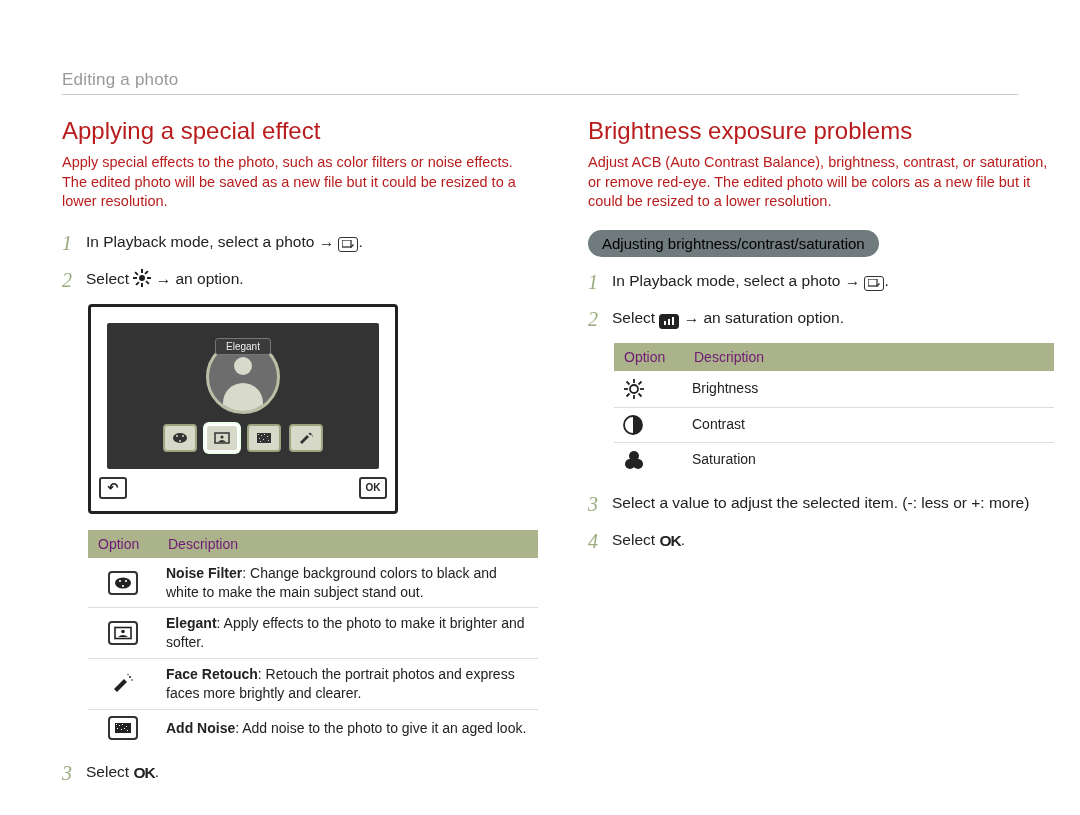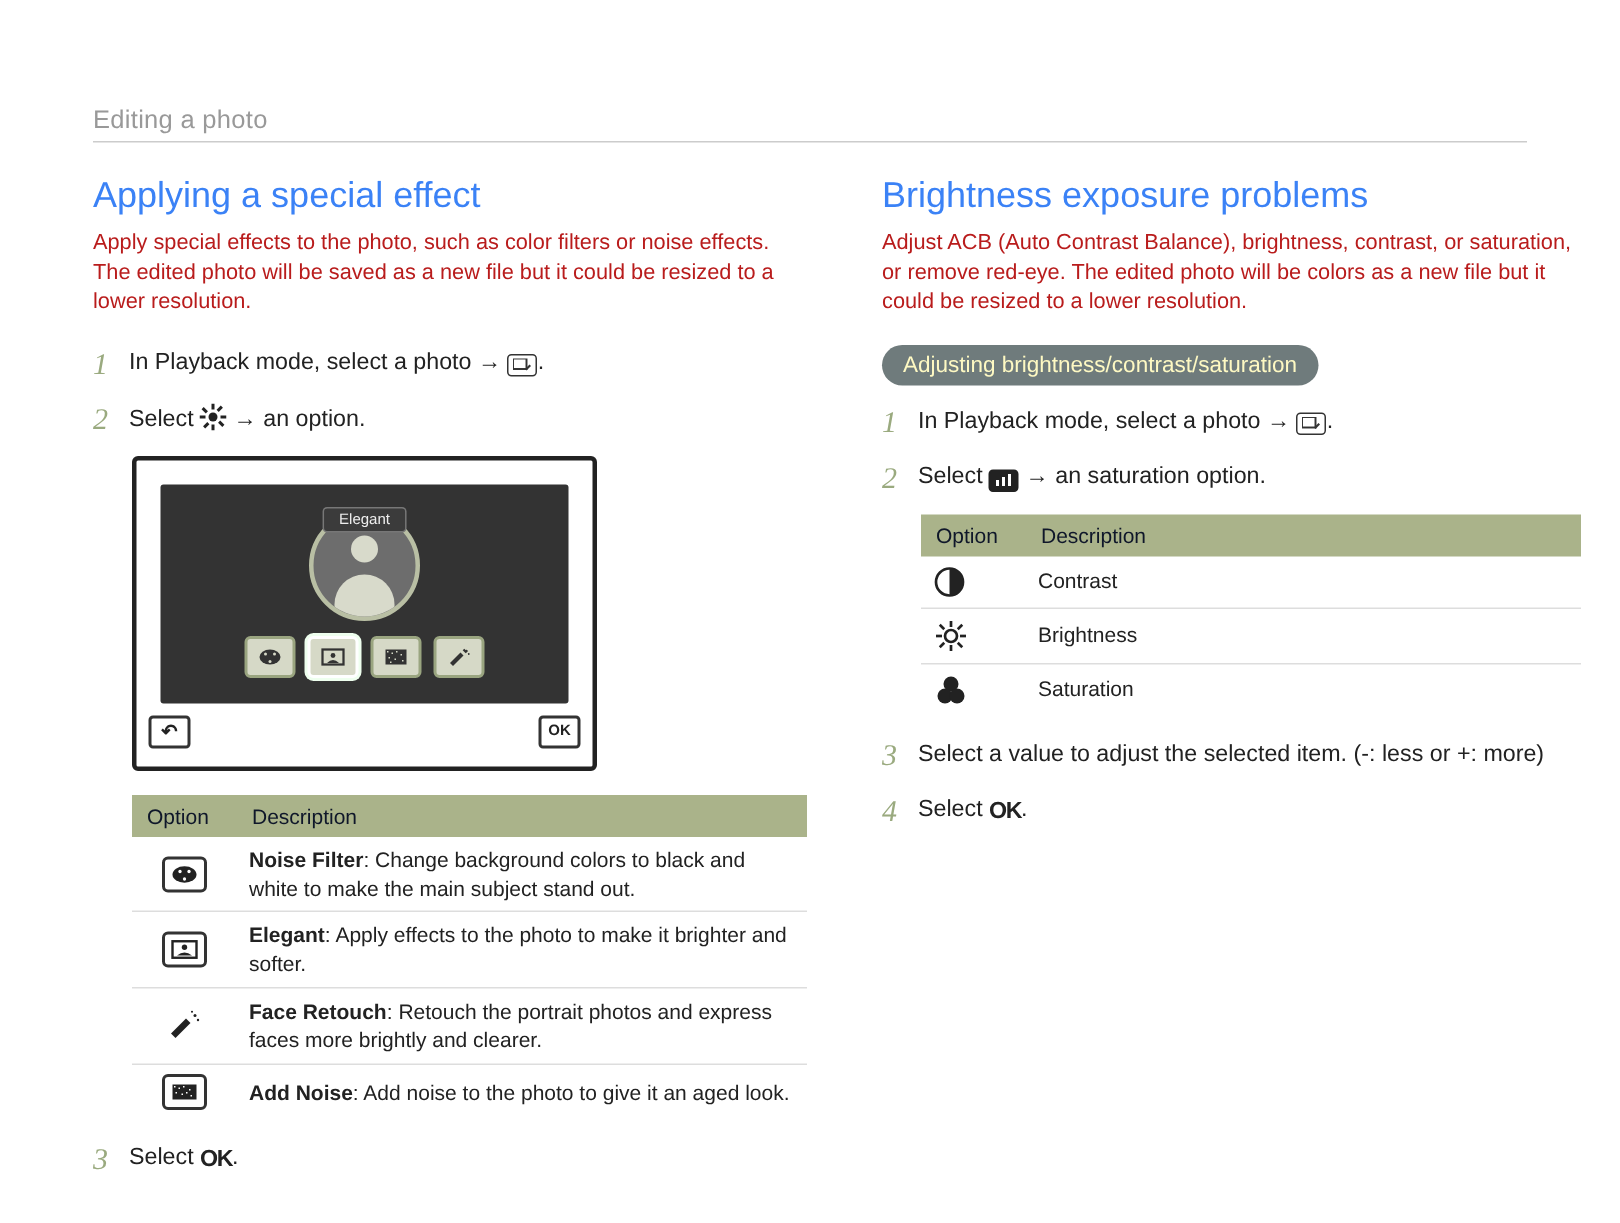--- a/index.html
+++ b/index.html
@@ -2,21 +2,21 @@
 <html><head>
 <meta charset="utf-8">
 <style>
   * { box-sizing: border-box; margin: 0; padding: 0; }
   html, body { width: 1080px; height: 815px; background: #fff; font-family: Arial, Helvetica, sans-serif; color: #222; }
   .page { padding: 70px 62px 20px 62px; }
   .toplabel { font-size: 17px; color: #999; font-weight: 400; letter-spacing: 0.2px; }
   .hr { height: 1px; background: #ccc; margin-top: 4px; margin-bottom: 22px; }
   .cols { display: flex; gap: 50px; }
   .col { flex: 1 1 0; }
-  h2 { font-size: 24px; font-weight: 400; color: #3b82f6; margin-bottom: 8px; }
+  h2 { font-size: 24px; font-weight: 400; color: #b91c1c; margin-bottom: 8px; }
   .body { font-size: 14.5px; line-height: 1.35; color: #b91c1c; margin-bottom: 18px; }
   .steps { font-size: 15.5px; }
   .step { display: flex; gap: 10px; margin-bottom: 10px; align-items: flex-start; line-height: 1.35; }
   .stepn { font-style: italic; color: #9aaa7f; font-size: 20px; font-family: Georgia, serif; min-width: 14px; }
   .steptext { padding-top: 2px; }
   .arrow { font-family: Arial; }
   .icon-mini { display: inline-flex; width: 20px; height: 15px; border: 1.5px solid #333; border-radius: 3px; vertical-align: -3px; color:#333; align-items:center; justify-content:center; font-size:10px; font-weight:bold; }
   .icon-ok { display:inline-block; font-weight: bold; letter-spacing: -1px; vertical-align: -1px; }
   .screen { width: 310px; height: 210px; border: 3px solid #222; border-radius: 4px; margin: 8px 0 16px 26px; background: #fff; position: relative; overflow:hidden; }
   .screen-inner { position:absolute; left:16px; top:16px; right:16px; bottom:42px; background:#333; border-radius:2px; display:flex; flex-direction:column; align-items:center; justify-content:center; }
@@ -25,27 +25,27 @@
   .avatar-head { width:18px; height:18px; border-radius:50%; background:#d8dacb; position:absolute; top:14px; }
   .avatar-body { width:40px; height:40px; border-radius:50% 50% 0 0; background:#d8dacb; position:absolute; bottom:-12px; }
   .screen-btnrow { display:flex; gap:8px; margin-top:10px; }
   .screen-btn { width:34px; height:28px; background:#d6d9c7; border:2px solid #9aa580; border-radius:4px; display:flex; align-items:center; justify-content:center; color:#333; font-size:14px; }
   .screen-btn.selected { border-color:#fff; box-shadow:0 0 0 2px #efe; }
   .screen-bottom { position:absolute; left:8px; right:8px; bottom:8px; height:26px; display:flex; justify-content:space-between; }
   .sb { width:28px; height:22px; border:2px solid #333; border-radius:3px; display:flex; align-items:center; justify-content:center; font-size:13px; font-weight:bold; }
 
   table.opt { border-collapse: collapse; width: 450px; margin-left: 26px; font-size: 14px; }
   .col2 table.opt { width: 440px; margin-left: 26px; }
-  table.opt th { text-align:left; background:#aab38a; color:#0f172a; font-weight:400; padding:6px 10px; font-size:14px; }
+  table.opt th { text-align:left; background:#aab38a; color:#701a75; font-weight:400; padding:6px 10px; font-size:14px; }
   table.opt th:first-child { width:70px; }
   table.opt td { padding:6px 8px; border-bottom:1px solid #ddd; vertical-align: middle; line-height:1.35; }
   table.opt td:first-child { text-align:center; }
   table.opt tr:last-child td { border-bottom:none; }
   .cell-icon { display:inline-flex; width:30px; height:24px; border:2px solid #333; border-radius:4px; align-items:center; justify-content:center; color:#333; font-size:14px; }
-  .pill { display:inline-block; background:#6f7b7c; color:#fef9c3; font-size:15px; padding:5px 14px; border-radius:14px; margin-bottom:12px; }
+  .pill { display:inline-block; background:#6f7b7c; color:#000000; font-size:15px; padding:5px 14px; border-radius:14px; margin-bottom:12px; }
   .sun-icon svg, .contrast-icon svg, .sat-icon svg { display:block; }
 </style>
 </head>
 <body>
 
 <div class="page">
   <div class="toplabel">Editing a photo</div>
   <div class="hr"></div>
 
   <div class="cols">
@@ -245,43 +245,43 @@
         </div>
       </div>
 
       <table class="opt">
         <tbody>
             <tr>
           <th>Option</th>
           <th>Description</th>
         </tr>
         <tr>
-          <td><span class="contrast-icon"><svg width="22" height="22" viewBox="0 0 22 22">
-                    <circle cx="11" cy="11" r="9" fill="none" stroke="#222" stroke-width="1.8"></circle>
-                    <path d="M11 2 a9 9 0 0 1 0 18 z" fill="#222"></path>
-                  </svg></span></td>
-          <td>Contrast</td>
-        </tr>
-        <tr>
           <td><span class="sun-icon"><svg width="24" height="24" viewBox="0 0 24 24">
                     <circle cx="12" cy="12" r="4" fill="none" stroke="#222" stroke-width="1.8"></circle>
                     <g stroke="#222" stroke-width="1.8">
                       <line x1="12" y1="2" x2="12" y2="6"></line>
                       <line x1="12" y1="18" x2="12" y2="22"></line>
                       <line x1="2" y1="12" x2="6" y2="12"></line>
                       <line x1="18" y1="12" x2="22" y2="12"></line>
                       <line x1="4.5" y1="4.5" x2="7.5" y2="7.5"></line>
                       <line x1="16.5" y1="16.5" x2="19.5" y2="19.5"></line>
                       <line x1="4.5" y1="19.5" x2="7.5" y2="16.5"></line>
                       <line x1="16.5" y1="7.5" x2="19.5" y2="4.5"></line>
                     </g>
                   </svg></span></td>
           <td>Brightness</td>
         </tr>
         <tr>
+          <td><span class="contrast-icon"><svg width="22" height="22" viewBox="0 0 22 22">
+                    <circle cx="11" cy="11" r="9" fill="none" stroke="#222" stroke-width="1.8"></circle>
+                    <path d="M11 2 a9 9 0 0 1 0 18 z" fill="#222"></path>
+                  </svg></span></td>
+          <td>Contrast</td>
+        </tr>
+        <tr>
           <td><span class="sat-icon"><svg width="24" height="22" viewBox="0 0 24 22">
                     <circle cx="12" cy="7" r="5" fill="#222"></circle>
                     <circle cx="8" cy="15" r="5" fill="#222"></circle>
                     <circle cx="16" cy="15" r="5" fill="#222"></circle>
                   </svg></span></td>
           <td>Saturation</td>
         </tr>
       </tbody>
         </table>
 

